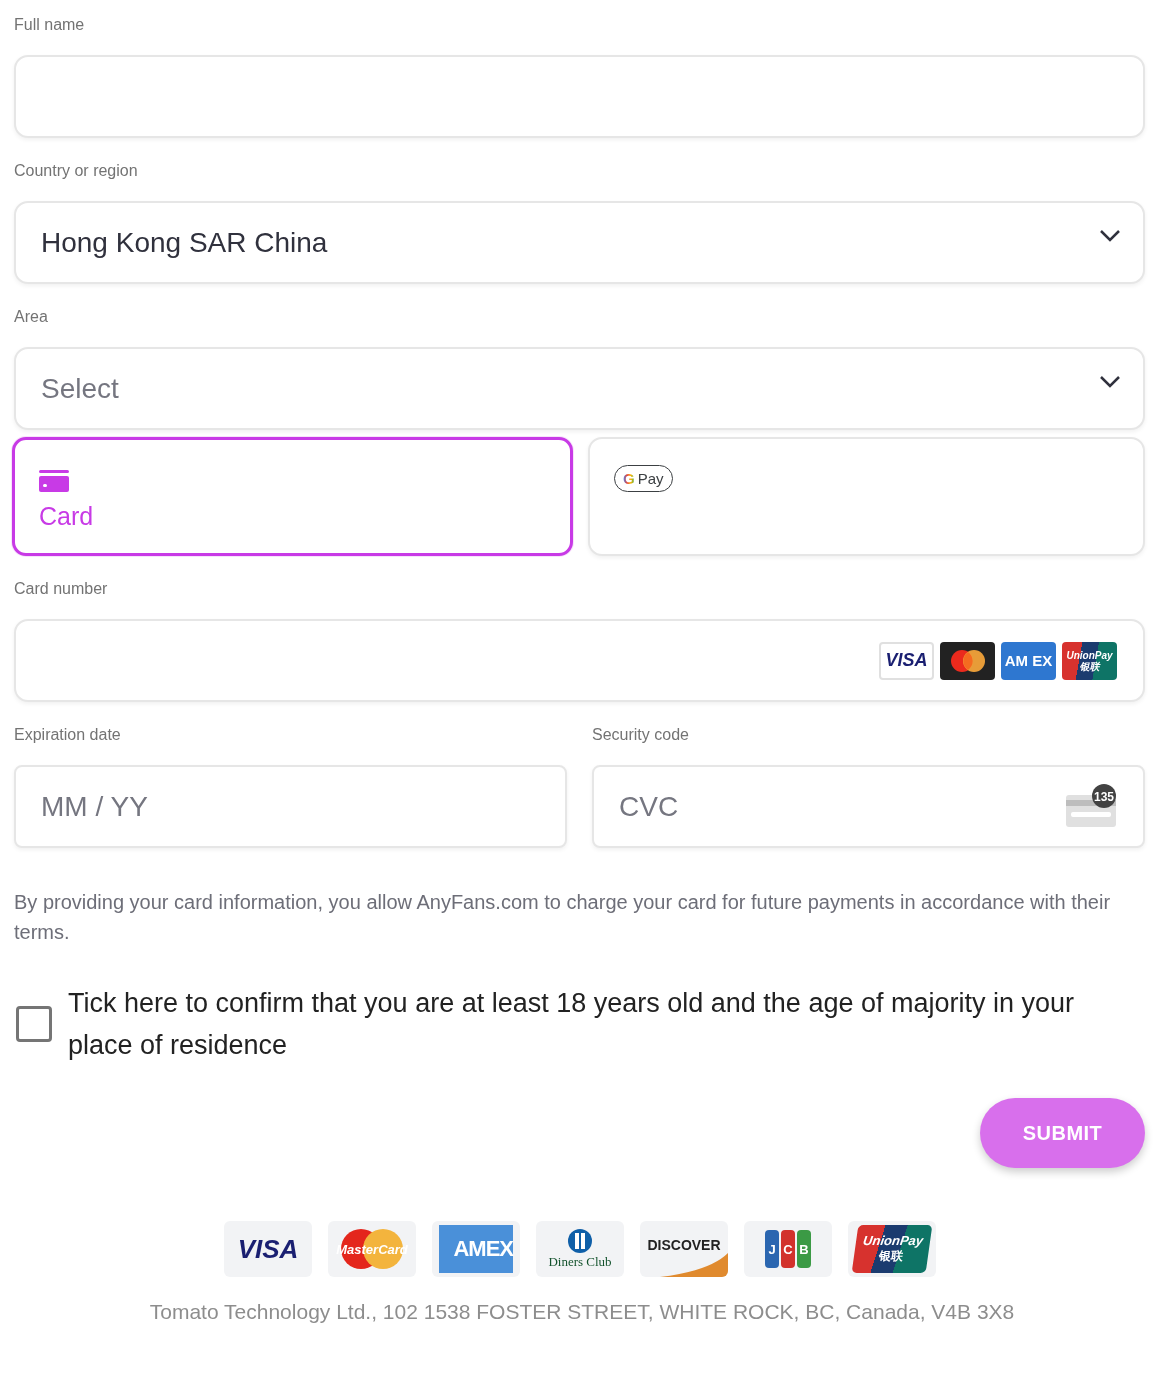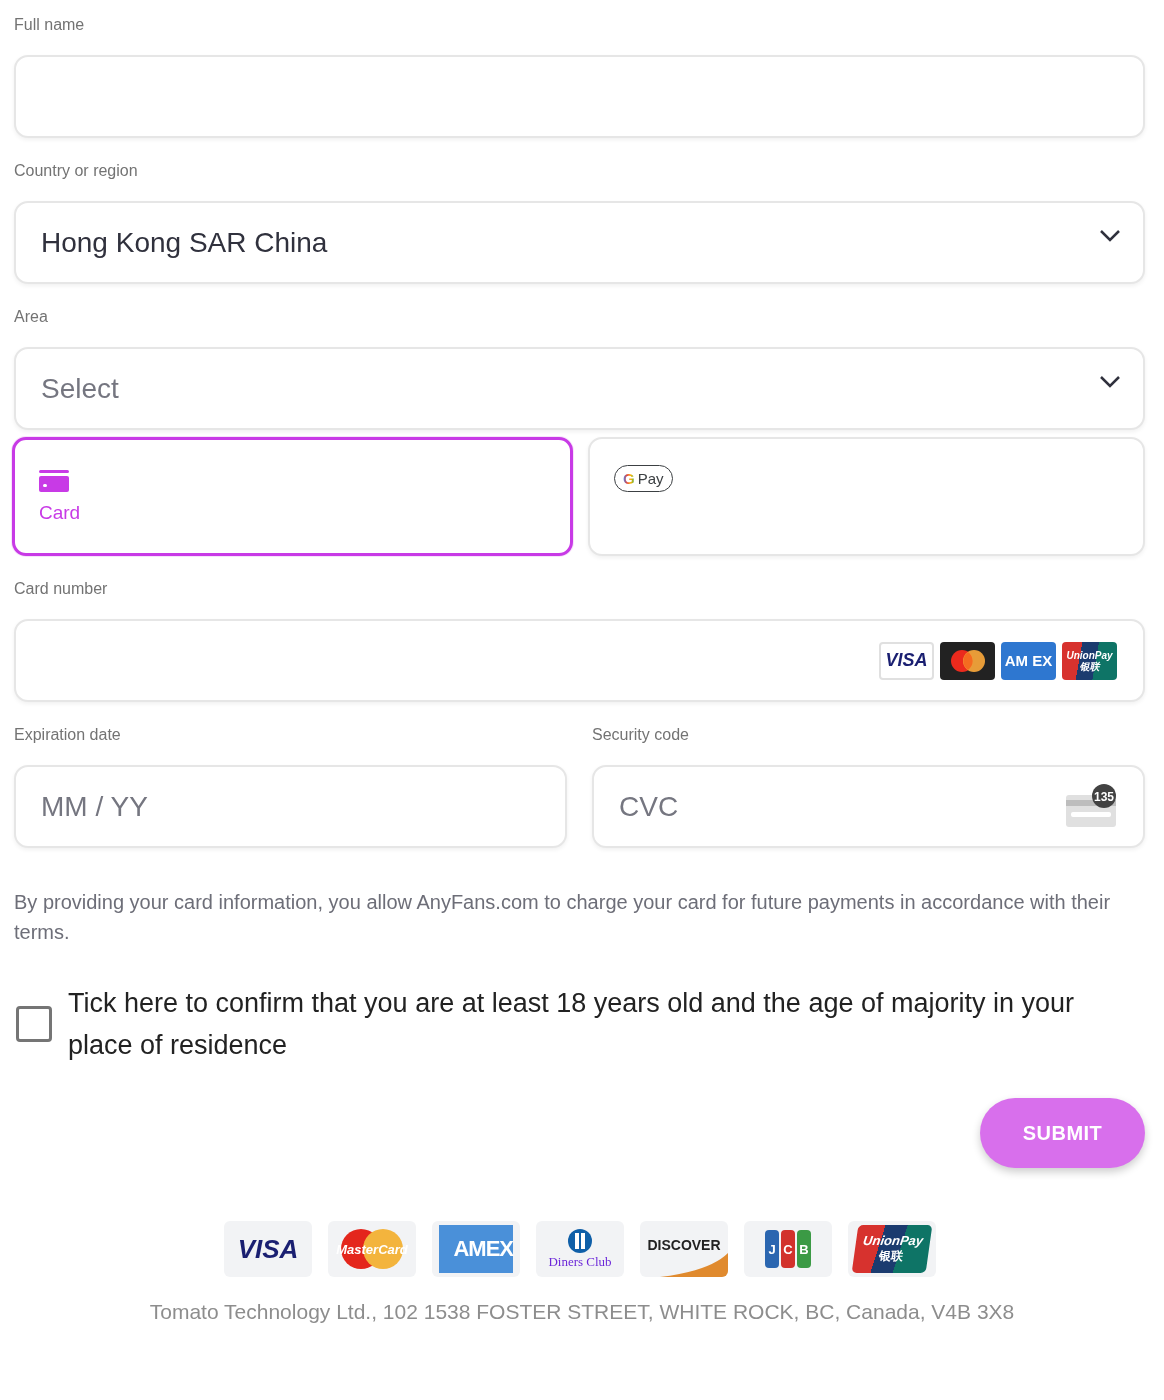--- a/index.html
+++ b/index.html
@@ -18,41 +18,41 @@
     .field .ph { color: #757680; }
     .chev { position: absolute; right: 24px; top: 50%; width: 20px; height: 20px; margin-top: -14px; }
     .chev svg { display:block; }
 
     .tab {
       position: absolute; top: 437px; height: 119px; border-radius: 14px; background: #fff;
       padding: 26px 24px 0 24px;
     }
     .tab.selected { left: 12px; width: 561px; border: 3px solid #c83ae6; box-shadow: 0 0 0 1px rgba(200,58,230,0.15); }
     .tab.other { left: 588px; width: 557px; border: 2px solid #e6e6e6; box-shadow: 0 2px 4px rgba(0,0,0,0.06); }
-    .tab .tab-label { font-size: 19px; margin-top: 6px; }
+    .tab .tab-label { font-size: 25px; margin-top: 6px; }
     .tab.selected .tab-label { color: #c83ae6; }
     .tab.other .tab-label { color: #6d6e78; font-weight: bold; letter-spacing: 0.5px; }
 
     .card-icon { width: 30px; height: 22px; margin-top: 4px; }
     .gpay-badge {
       display: inline-flex; align-items: center; height: 27px; padding: 0 8px;
       border: 1.5px solid #3c4043; border-radius: 14px; font-size: 15px; color: #3c4043; gap: 3px;
       margin-left: 0;
     }
     .gpay-badge .g { font-weight: bold; font-size: 15px; background: linear-gradient(90deg,#4285f4 0%,#ea4335 35%,#fbbc05 65%,#34a853 100%); -webkit-background-clip: text; color: transparent; }
 
     .brands { position: absolute; right: 26px; top: 50%; margin-top: -19px; display: flex; gap: 6px; }
     .brand { width: 55px; height: 38px; border-radius: 4px; display:flex; align-items:center; justify-content:center; font-weight: bold; font-style: italic; font-size: 18px; overflow:hidden; position: relative; }
     .brand.visa { background: #fff; border: 2px solid #e0e0e0; color: #1a1f71; }
     .brand.mc { background: #222; }
     .brand.amex { background: #2e77d0; color: #fff; font-size: 15px; font-style: normal; line-height: 14px; text-align: center; }
     .brand.up { background: linear-gradient(100deg, #d7322e 0 33%, #1b3b6f 33% 60%, #0e7466 60% 100%); color: #fff; font-size: 10px; line-height: 11px; text-align: center; }
 
     .half { position: absolute; width: 553px; height: 83px; top: 765px;
-      border: 2px solid #e6e6e6; border-radius: 14px; background: #fff;
+      border: 2px solid #e6e6e6; border-radius: 8px; background: #fff;
       box-shadow: 0 2px 4px rgba(0,0,0,0.06);
       display: flex; align-items: center; padding-left: 25px; font-size: 28px; color: #757680; }
 
     .cvc-icon { position: absolute; right: 26px; top: 50%; margin-top: -24px; width: 52px; height: 44px; }
 
     .notice { position: absolute; left: 14px; top: 887px; width: 1135px; font-size: 20px; line-height: 30px; color: #6d6e78; }
 
     .consent { position: absolute; left: 16px; top: 982px; width: 1130px; display: flex; }
     .checkbox { width: 36px; height: 36px; border: 3px solid #757575; border-radius: 4px; margin-top: 24px; flex-shrink: 0; background: #fff; }
     .consent-text { margin-left: 16px; font-size: 27px; line-height: 42px; color: #222; }
@@ -169,21 +169,21 @@
     <div style="width:74px;height:48px;background:#4a90d9;display:flex;align-items:center;justify-content:flex-end;">
       <span style="font-size:22px;font-weight:bold;color:#fff;letter-spacing:-1px;">AMEX</span>
     </div>
   </div>
   <div class="logo" style="flex-direction:column;">
     <svg width="36" height="26" viewBox="0 0 36 26">
         <circle cx="18" cy="13" r="12" fill="#0f5fa8"></circle>
         <rect x="13" y="5" width="4" height="16" fill="#fff"></rect>
         <rect x="19" y="5" width="4" height="16" fill="#fff"></rect>
       </svg>
-    <span style="font-family:'Liberation Serif',serif;font-size:13px;color:#6d28d9;">Diners Club</span>
+    <span style="font-family:'Liberation Serif',serif;font-size:13px;color:#14532d;">Diners Club</span>
   </div>
   <div class="logo">
     <span style="font-size:14px;font-weight:bold;color:#222;margin-top:-8px;">DISCOVER</span>
     <svg style="position:absolute;right:0;bottom:0;" width="88" height="56" viewBox="0 0 88 56">
         <path d="M20 56 Q70 50 88 32 L88 56 Z" fill="#e08a2e"></path>
       </svg>
   </div>
   <div class="logo">
     <div style="display:flex;gap:2px;">
       <span style="width:14px;height:38px;background:#2b66b0;border-radius:4px;color:#fff;font-weight:bold;font-size:13px;display:flex;align-items:center;justify-content:center;">J</span>

